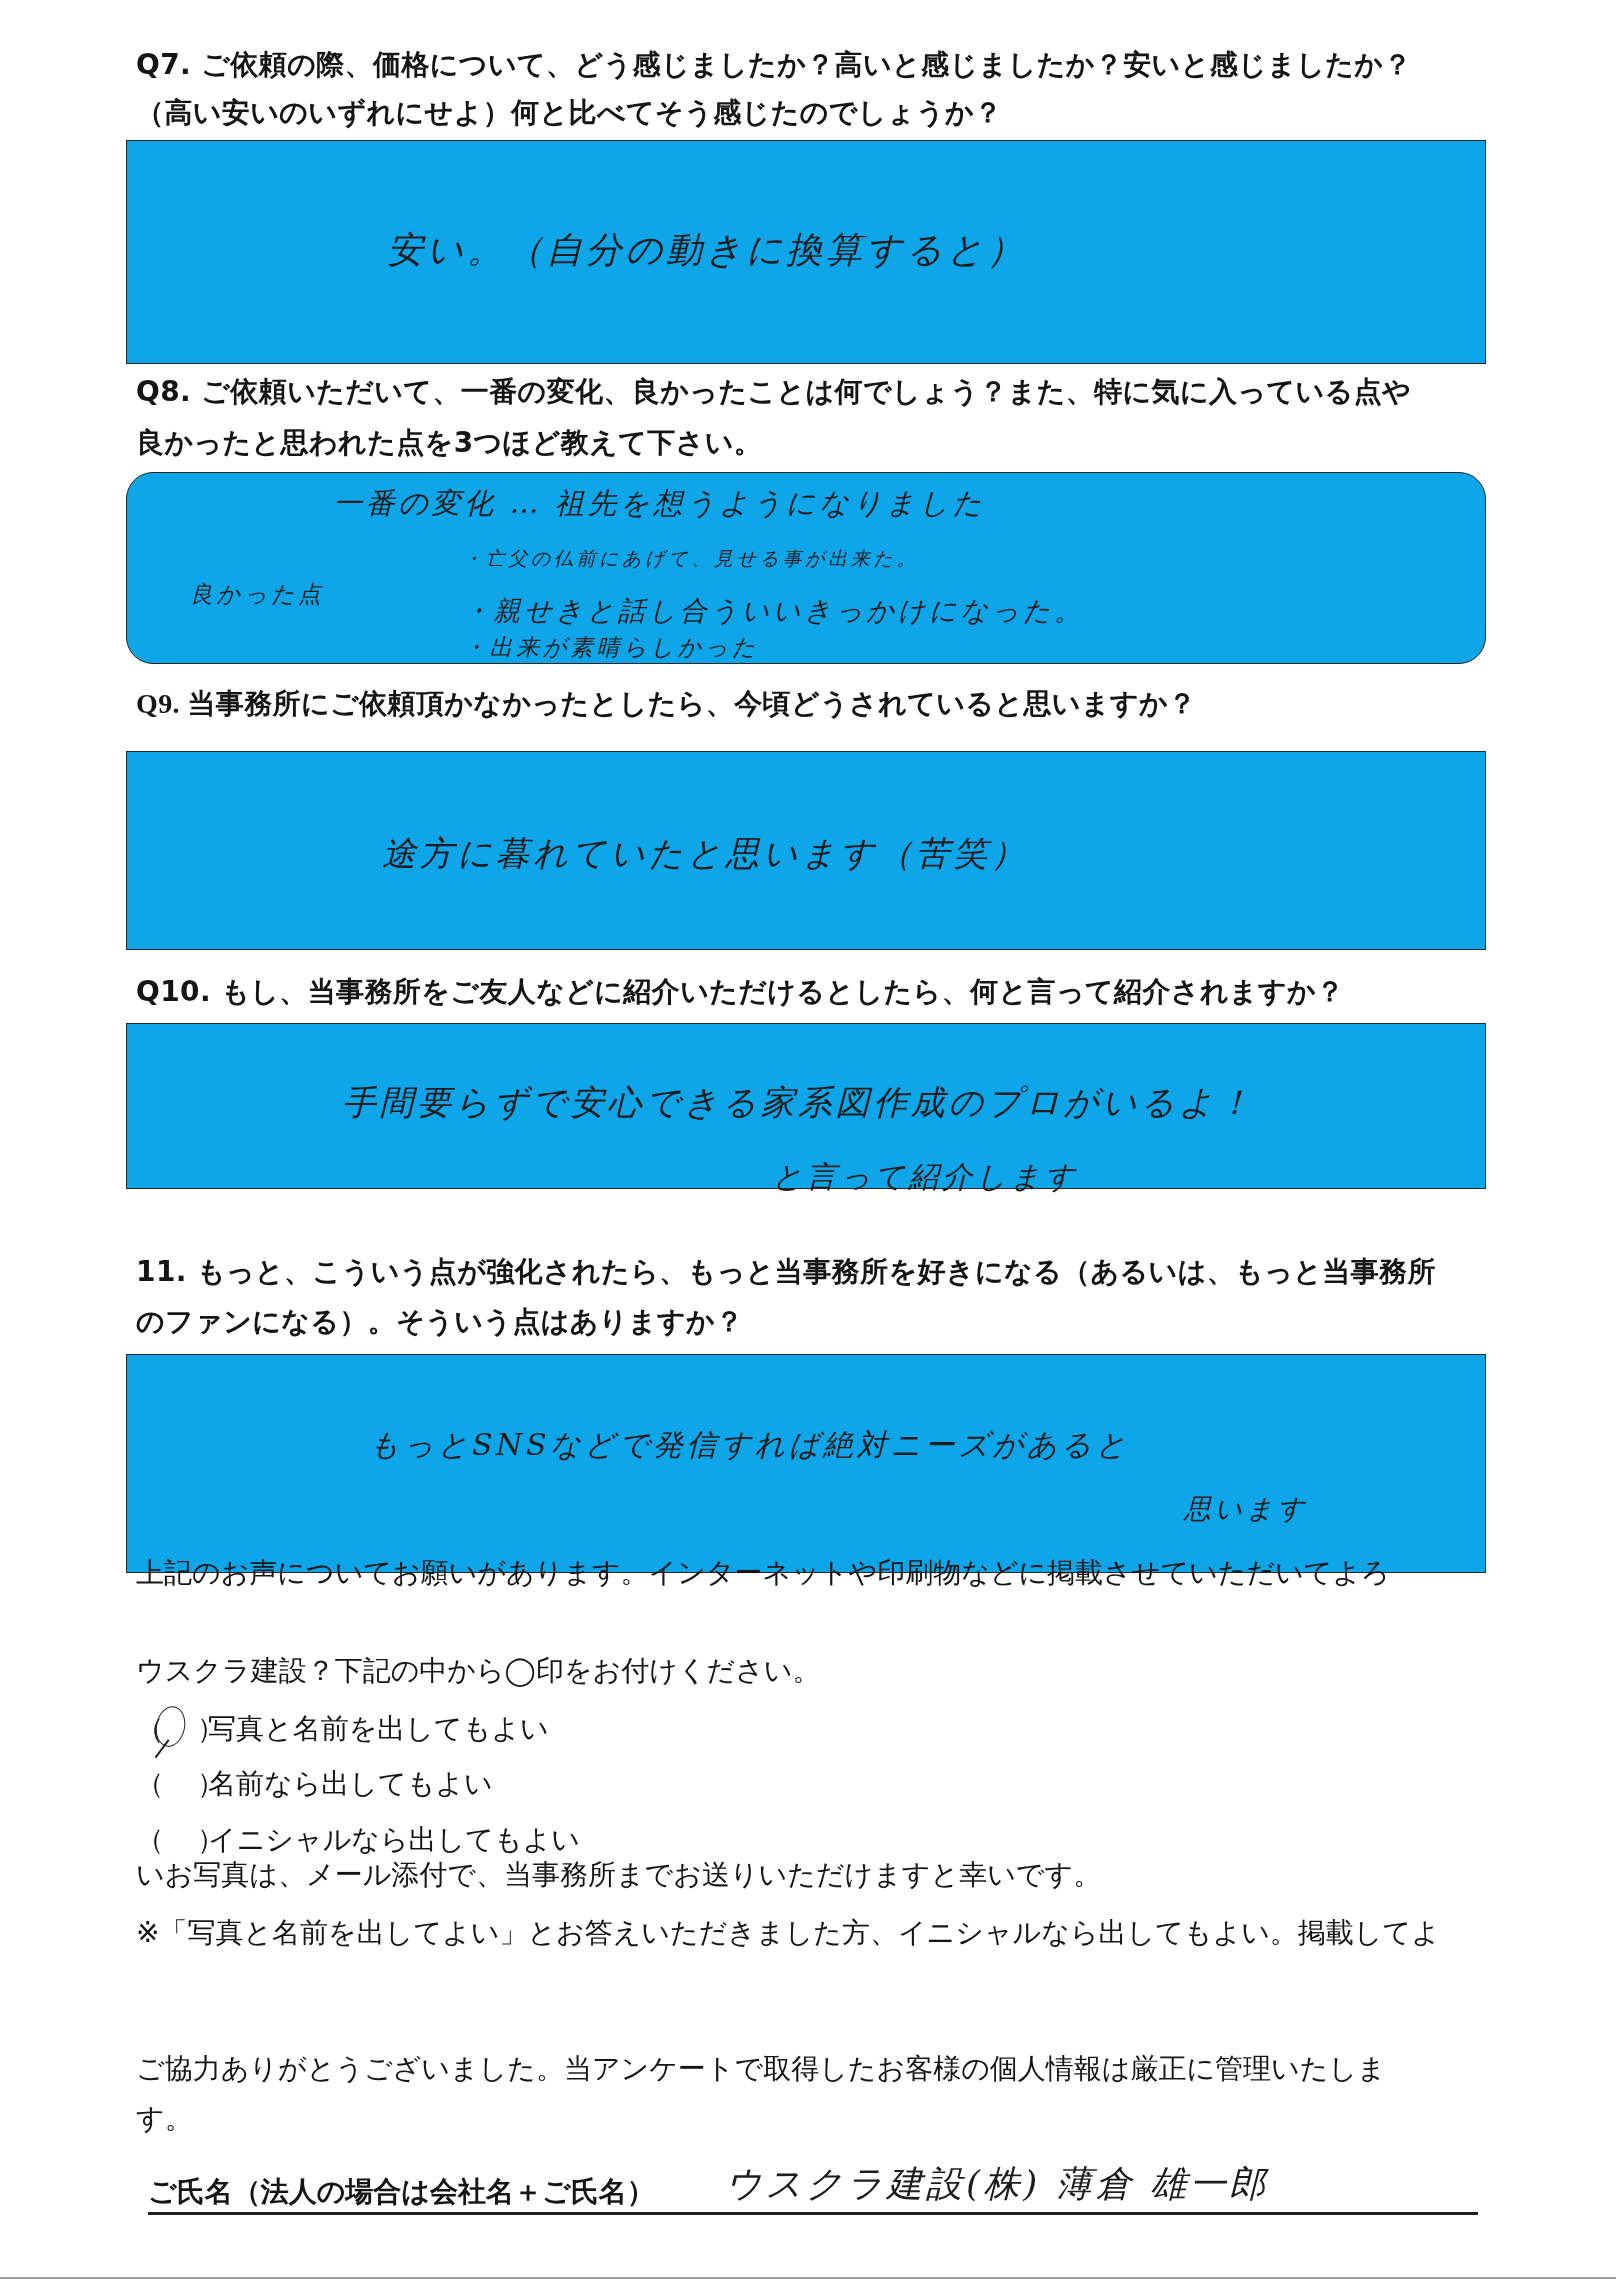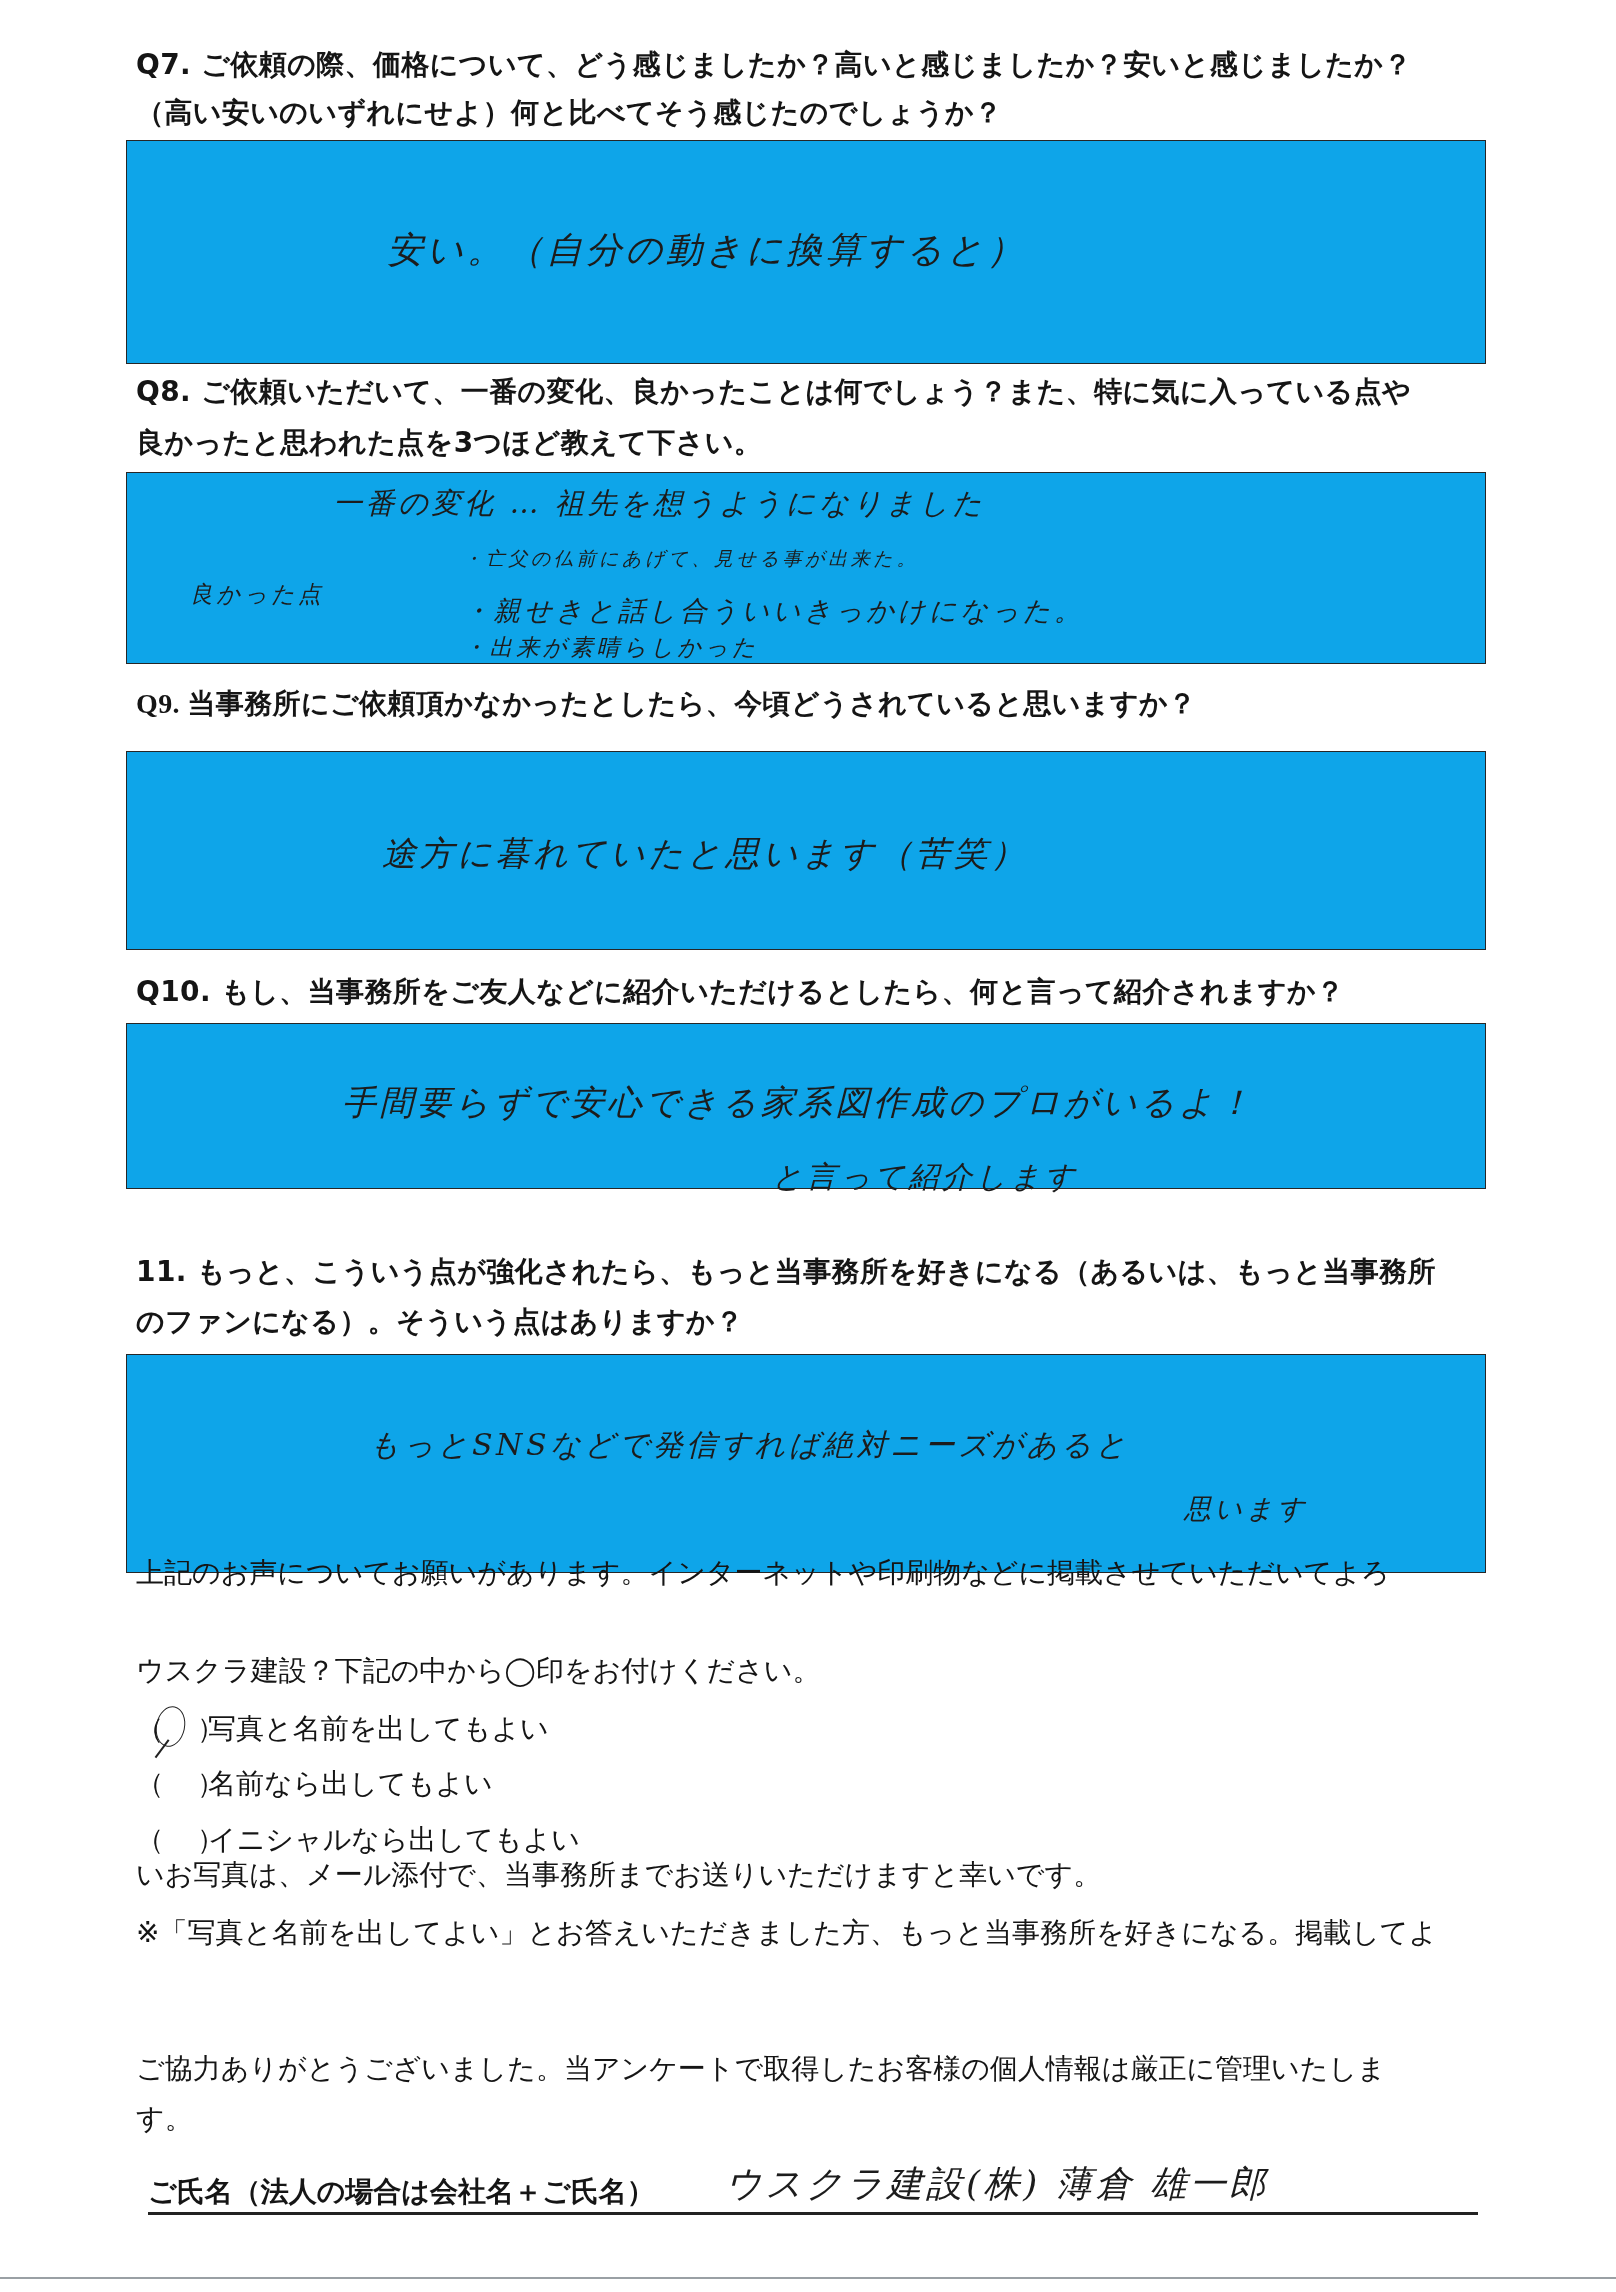--- a/index.html
+++ b/index.html
@@ -119,21 +119,21 @@
 <body>
 
 <div class="q-label" style="top:47px;">Q7. ご依頼の際、価格について、どう感じましたか？高いと感じましたか？安いと感じましたか？</div>
 <div class="q-label" style="top:95px;">（高い安いのいずれにせよ）何と比べてそう感じたのでしょうか？</div>
 <div class="answer-box" style="top:140px;height:224px;">
   <div class="hand" style="left:260px;top:85px;font-size:36px;">安い。（自分の動きに換算すると）</div>
 </div>
 
 <div class="q-label" style="top:374px;">Q8. ご依頼いただいて、一番の変化、良かったことは何でしょう？また、特に気に入っている点や</div>
 <div class="q-label" style="top:425px;">良かったと思われた点を3つほど教えて下さい。</div>
-<div class="answer-box" style="top:472px;height:192px;">
+<div class="answer-box" style="top:472px;height:192px;border-radius:27px;">
   <div class="hand" style="left:206px;top:10.7px;font-size:29px;">一番の変化 … 祖先を想うようになりました</div>
   <div class="hand" style="left:63px;top:106px;font-size:23px;">良かった点</div>
   <div class="hand" style="left:336px;top:73px;font-size:19px;">・亡父の仏前にあげて、見せる事が出来た。</div>
   <div class="hand" style="left:336px;top:120px;font-size:27px;">・親せきと話し合ういいきっかけになった。</div>
   <div class="hand" style="left:336px;top:159px;font-size:23px;">・出来が素晴らしかった</div>
 </div>
 
 <div class="q-label" style="top:686px;font-family:Liberation Serif, serif;">Q9. 当事務所にご依頼頂かなかったとしたら、今頃どうされていると思いますか？</div>
 <div class="answer-box" style="top:751px;height:199px;">
   <div class="hand" style="left:255px;top:79px;font-size:34px;">途方に暮れていたと思います（苦笑）</div>
@@ -171,21 +171,21 @@
   <span>名前なら出してもよい</span>
 </div>
 <div class="option-row" style="top:1822px;">
   <span class="option-paren">
     <span class="lp">（</span>
     <span class="rp">）</span>
   </span>
   <span>イニシャルなら出してもよい</span>
 </div>
 
-<div class="body-text" style="top:1915px;">※「写真と名前を出してよい」とお答えいただきました方、もっと当事務所を好きになる。掲載してよ</div>
+<div class="body-text" style="top:1915px;">※「写真と名前を出してよい」とお答えいただきました方、イニシャルなら出してもよい。掲載してよ</div>
 <div class="body-text" style="top:1857px;">いお写真は、メール添付で、当事務所までお送りいただけますと幸いです。</div>
 
 <div class="body-text" style="top:2051px;">ご協力ありがとうございました。当アンケートで取得したお客様の個人情報は厳正に管理いたしま</div>
 <div class="body-text" style="top:2101px;">す。</div>
 
 <div class="sig-label">ご氏名（法人の場合は会社名＋ご氏名）</div>
 <div class="hand" style="left:725px;top:2160px;font-size:36px;">ウスクラ建設(株) 薄倉 雄一郎</div>
 <div class="sig-line"></div>
 
 <div class="scan-edge"></div>

